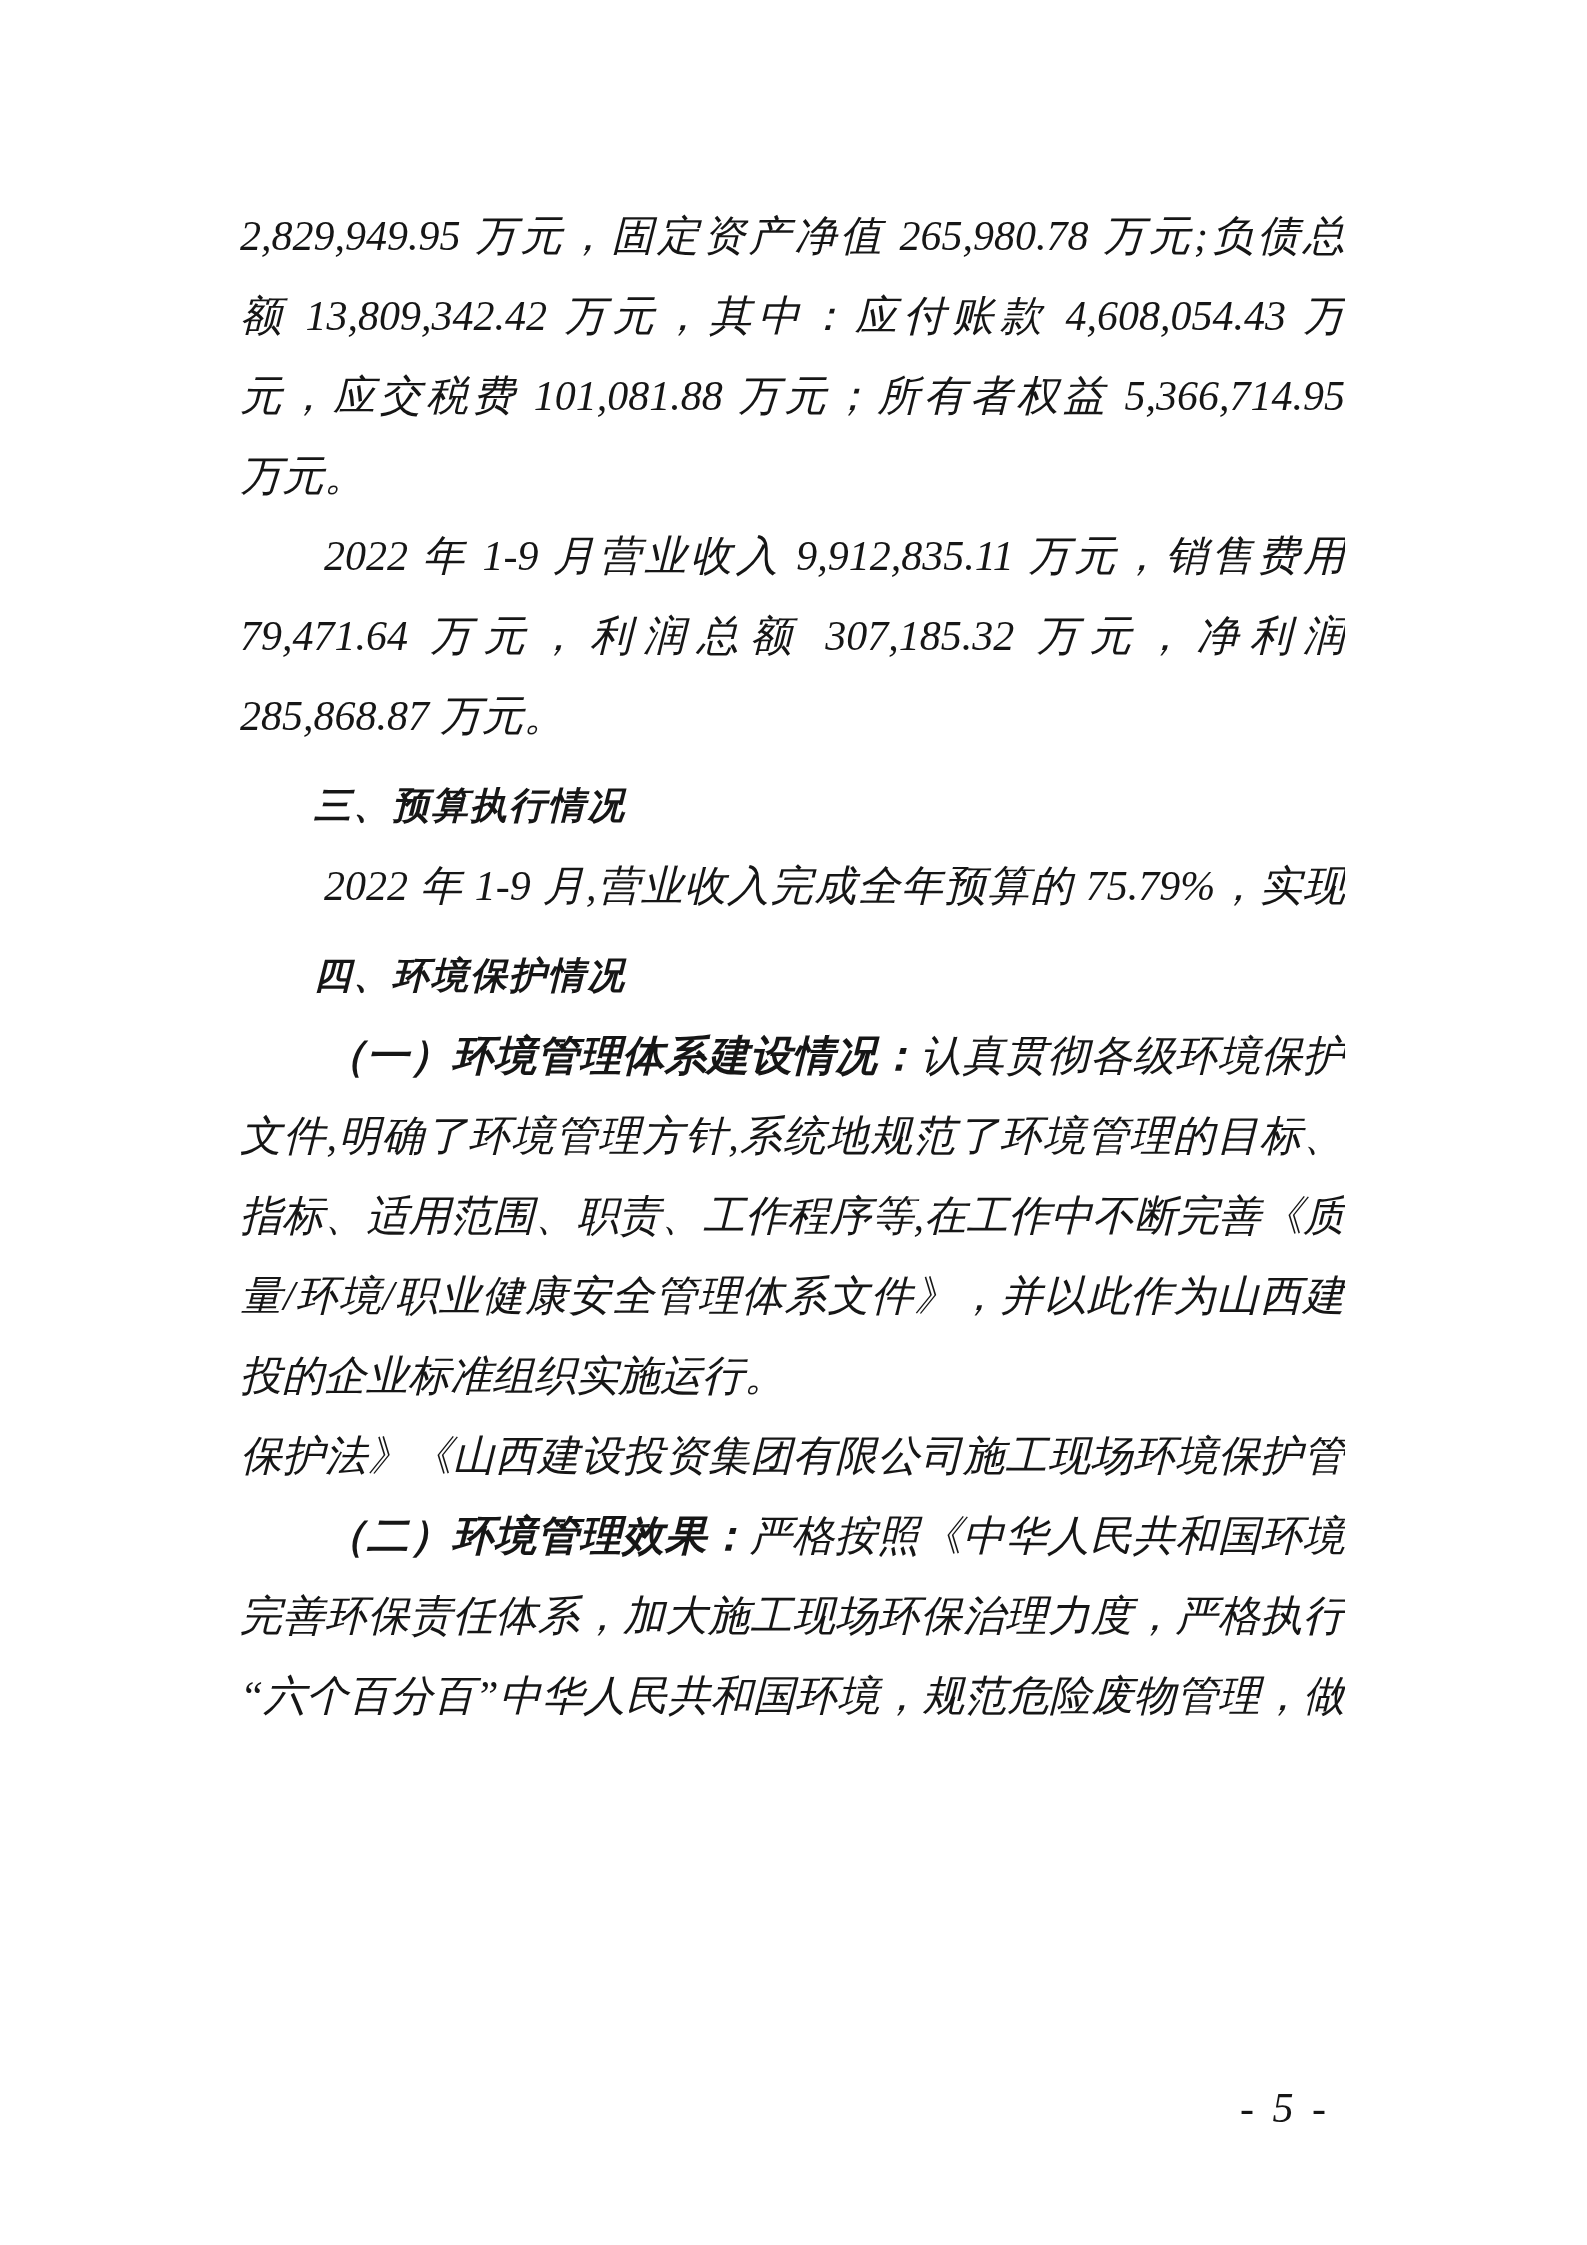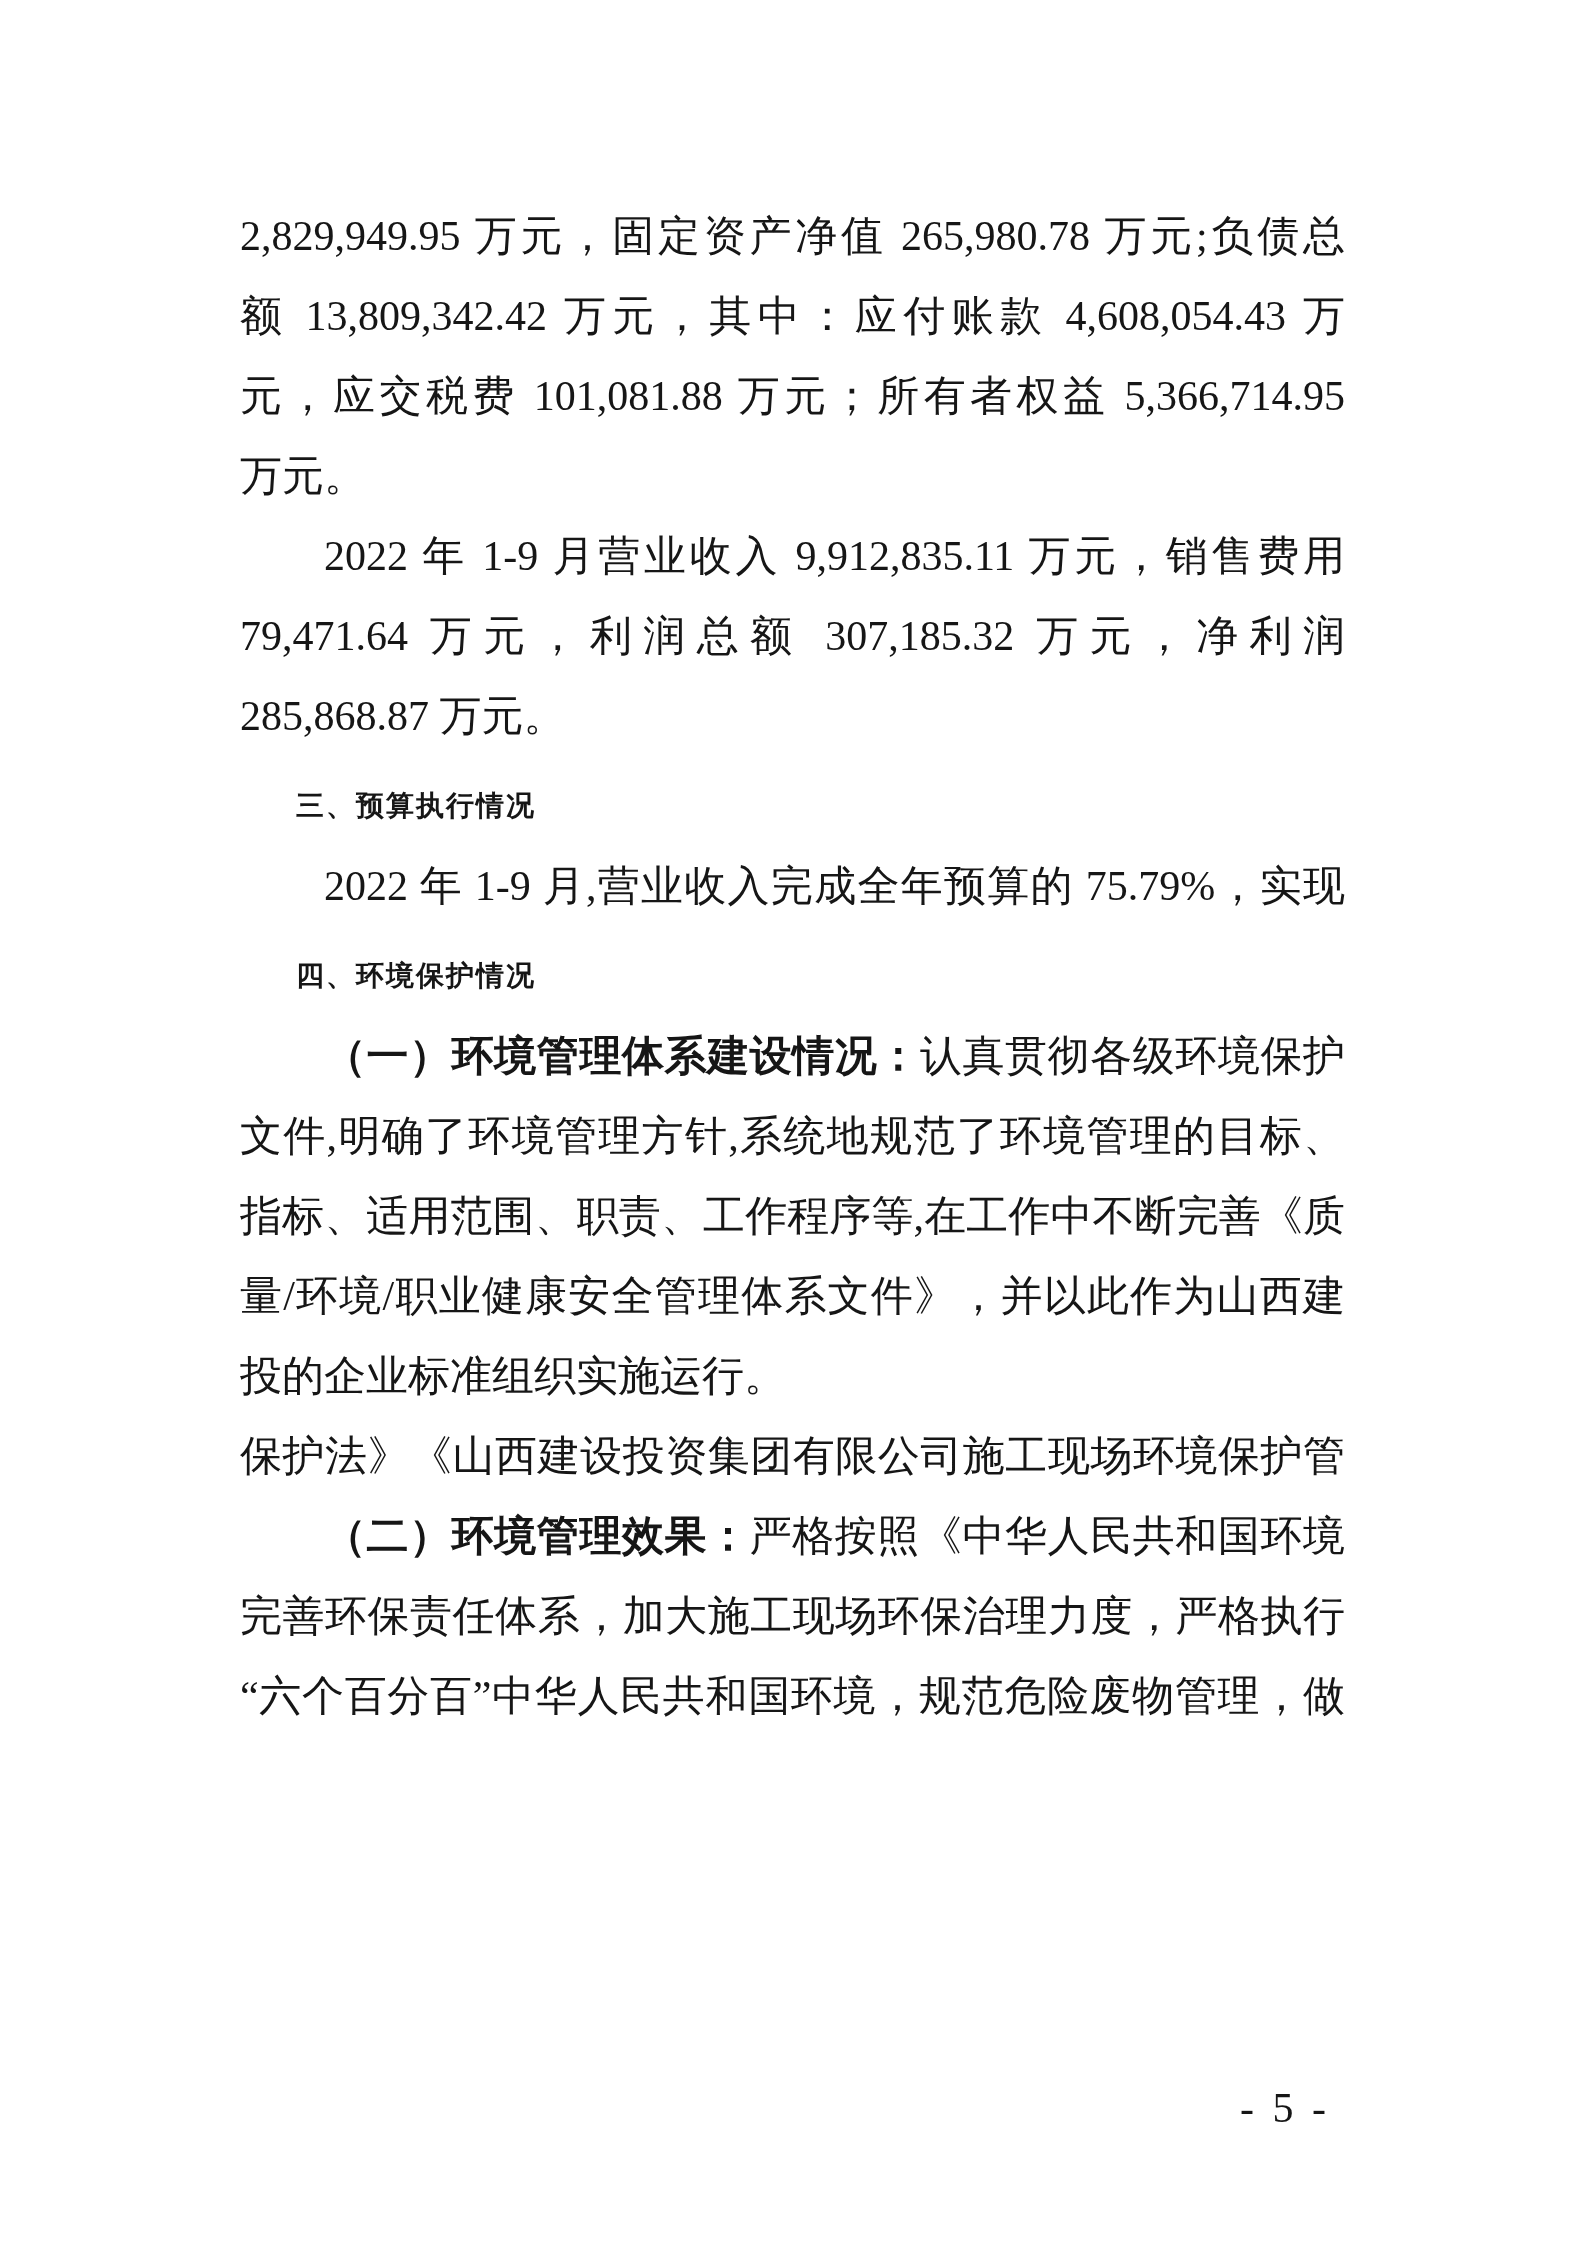--- a/index.html
+++ b/index.html
@@ -6,41 +6,42 @@
     margin: 0;
     padding: 0;
     background: #ffffff;
   }
   .page {
     position: relative;
     width: 1587px;
     height: 2245px;
     background: #ffffff;
     overflow: hidden;
+    font-style: italic;
   }
   .content {
     position: absolute;
     left: 240px;
     top: 196px;
     width: 1105px;
   }
   .line {
     height: 80px;
     line-height: 80px;
     overflow: hidden;
     color: #161616;
   }
   .line.body {
     font-family: "Liberation Serif", "DejaVu Serif", serif;
     font-size: 42px;
   }
   .line.heading {
     font-family: "Liberation Sans", "DejaVu Sans", sans-serif;
     font-weight: bold;
-    font-size: 28px;
+    font-size: 37px;
     margin-top: 10px;
     letter-spacing: 2px;
   }
   .line.indent { text-indent: 2em; }
   .line.justify {
     text-align: justify;
     text-align-last: justify;
   }
   .line.plain {
     text-align: left;

